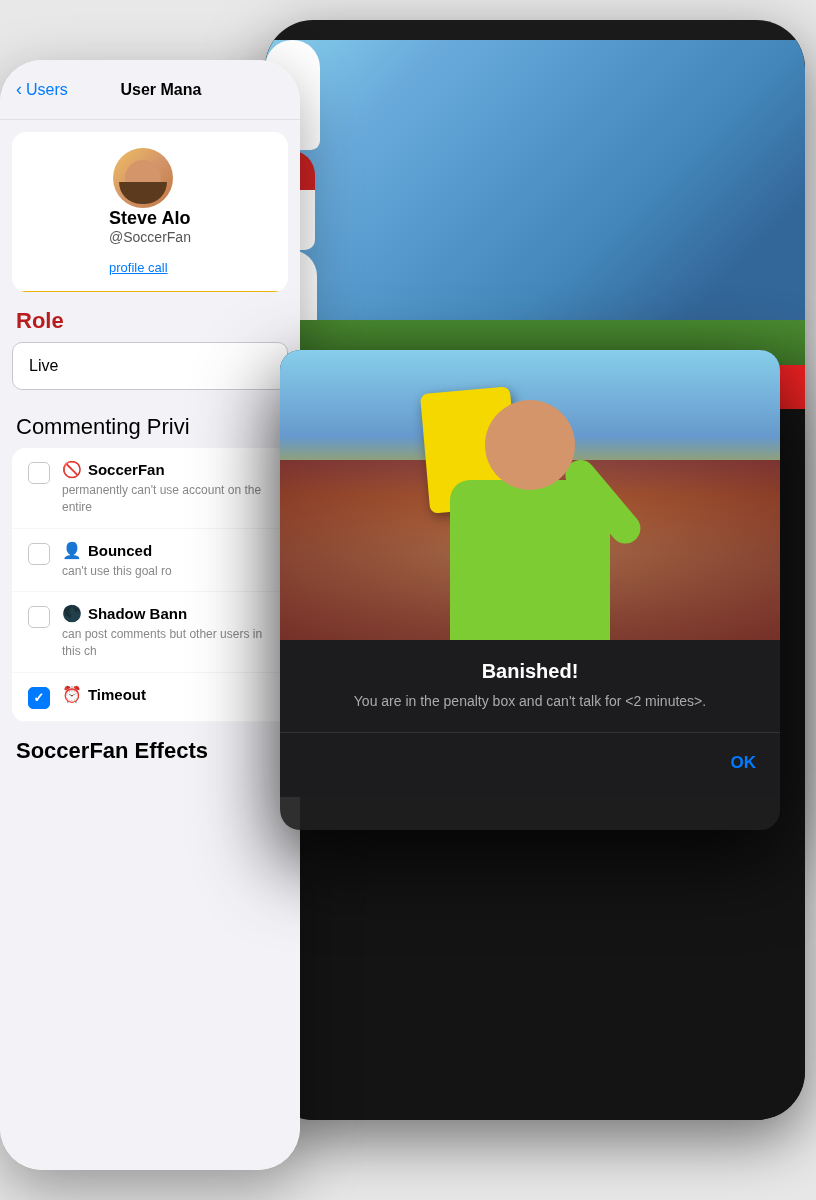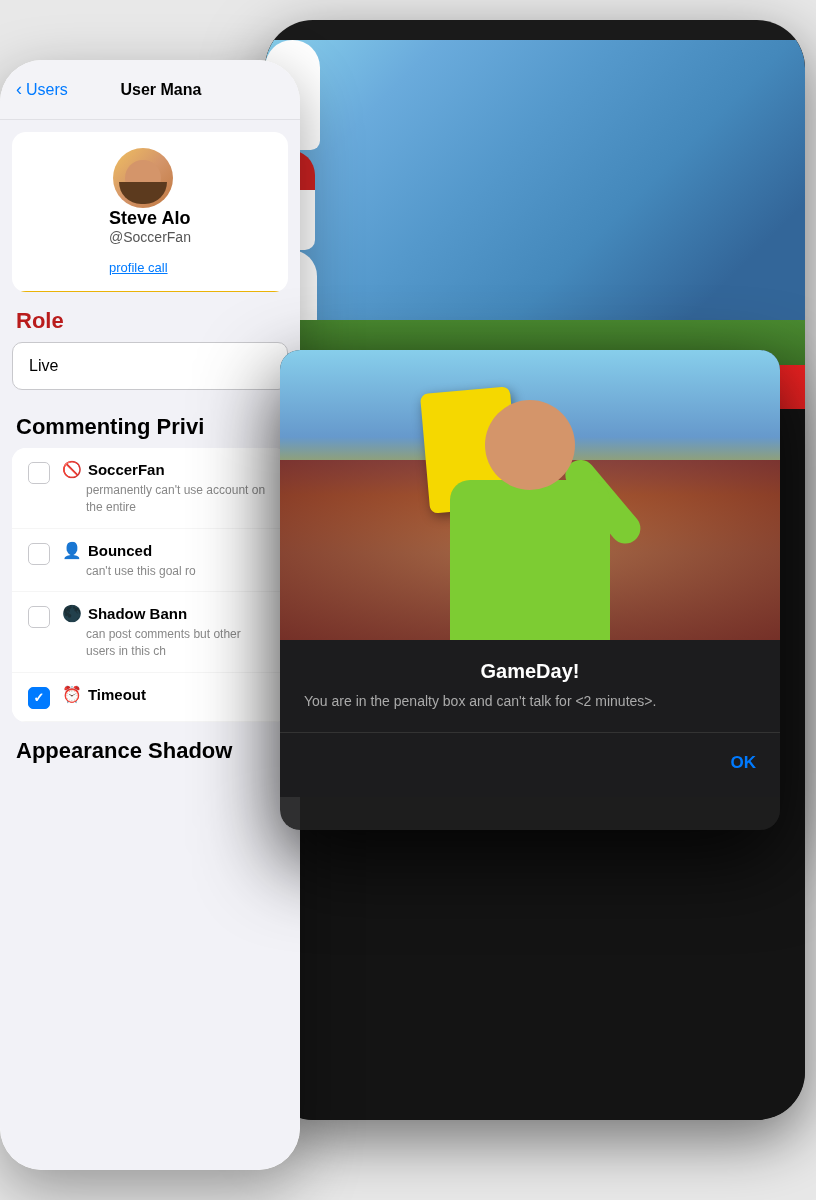--- a/index.html
+++ b/index.html
@@ -221,20 +221,21 @@
     .modal-title {
       color: #ffffff;
       font-size: 20px;
       font-weight: 700;
       text-align: center;
       margin-bottom: 8px;
     }
     .modal-desc {
       color: #aaaaaa;
       font-size: 14px;
+      text-align: center;
       line-height: 1.5;
       margin-bottom: 20px;
     }
     .modal-divider {
       height: 1px;
       background: #333333;
       margin: 0 -24px 16px;
     }
     .modal-ok-btn {
       display: block;
@@ -366,21 +367,21 @@
       border-radius: 10px;
       background: white;
       padding: 14px 16px;
       font-size: 16px;
       color: #000;
     }
 
     
     .priv-label {
       font-size: 22px;
-      font-weight: 700;
+      font-weight: 400;
       color: #000;
       padding: 12px 16px 8px;
     }
 
     .priv-item {
       display: flex;
       align-items: flex-start;
       padding: 12px 16px;
       border-bottom: 1px solid #f5f5f5;
       background: white;
@@ -416,21 +417,20 @@
       display: flex;
       align-items: center;
       gap: 6px;
     }
     .priv-icon { font-size: 16px; }
     .priv-desc {
       font-size: 12px;
       color: #888;
       margin-top: 3px;
       line-height: 1.4;
-      margin-left: 24px;
     }
 
     
     .appearance-label {
       font-size: 22px;
       font-weight: 700;
       color: #000;
       padding: 16px 16px 8px;
     }
   </style>
@@ -483,21 +483,21 @@
       <div class="crowd-bg"></div>
       <div class="yellow-card"></div>
       <div class="ref-body">
         <div class="ref-arm-up"></div>
         <div class="ref-shirt"></div>
         <div class="ref-head"></div>
       </div>
     </div>
   </div>
   <div class="modal-content">
-    <div class="modal-title">GameDay!</div>
+    <div class="modal-title">Banished!</div>
     <div class="modal-desc">You are in the penalty box and can't talk for &lt;2 minutes&gt;.</div>
     <div class="modal-divider"></div>
     <button class="modal-ok-btn">OK</button>
   </div>
 </div>
 
 <div class="phone-front">
   <div class="phone-front-screen">
 
     <div class="nav-bar">
@@ -568,15 +568,15 @@
         <div class="checkbox checked"></div>
         <div class="priv-text">
           <div class="priv-name">
             <span class="priv-icon">⏰</span>
             <span>Timeout</span>
           </div>
         </div>
       </div>
     </div>
 
-    <div class="appearance-label">Appearance Shadow</div>
+    <div class="appearance-label">SoccerFan Effects</div>
   </div>
 </div>
 
 </body></html>

